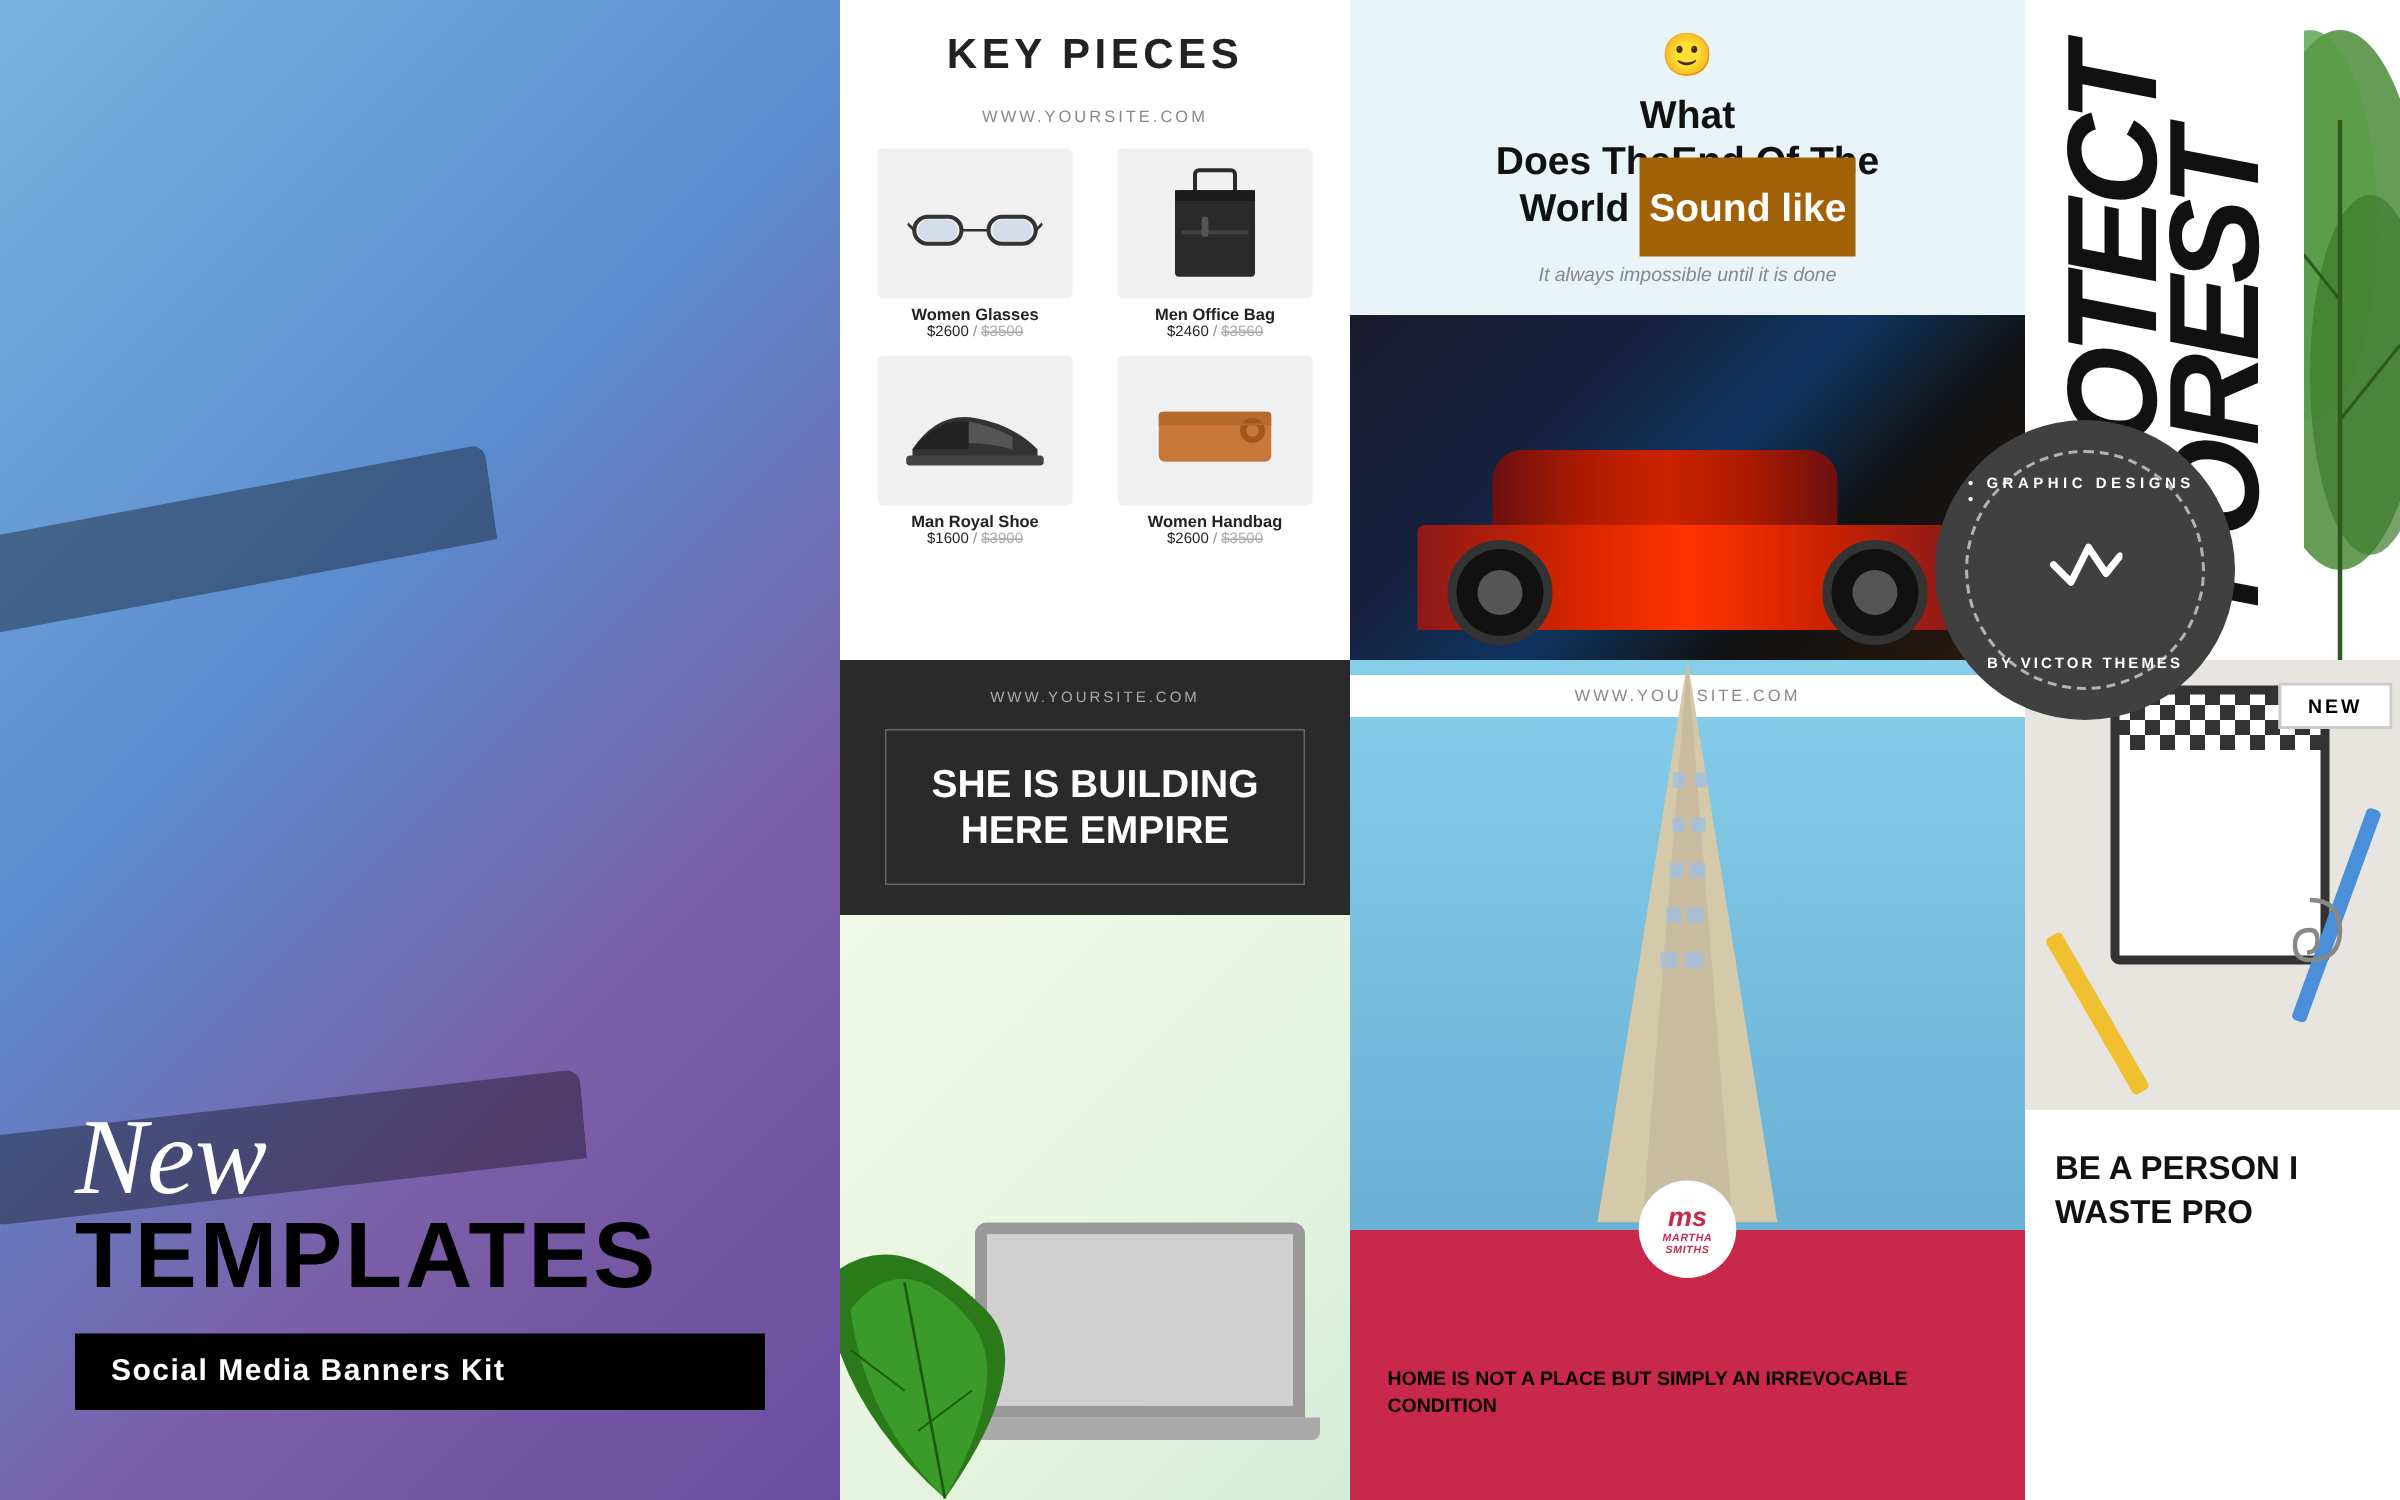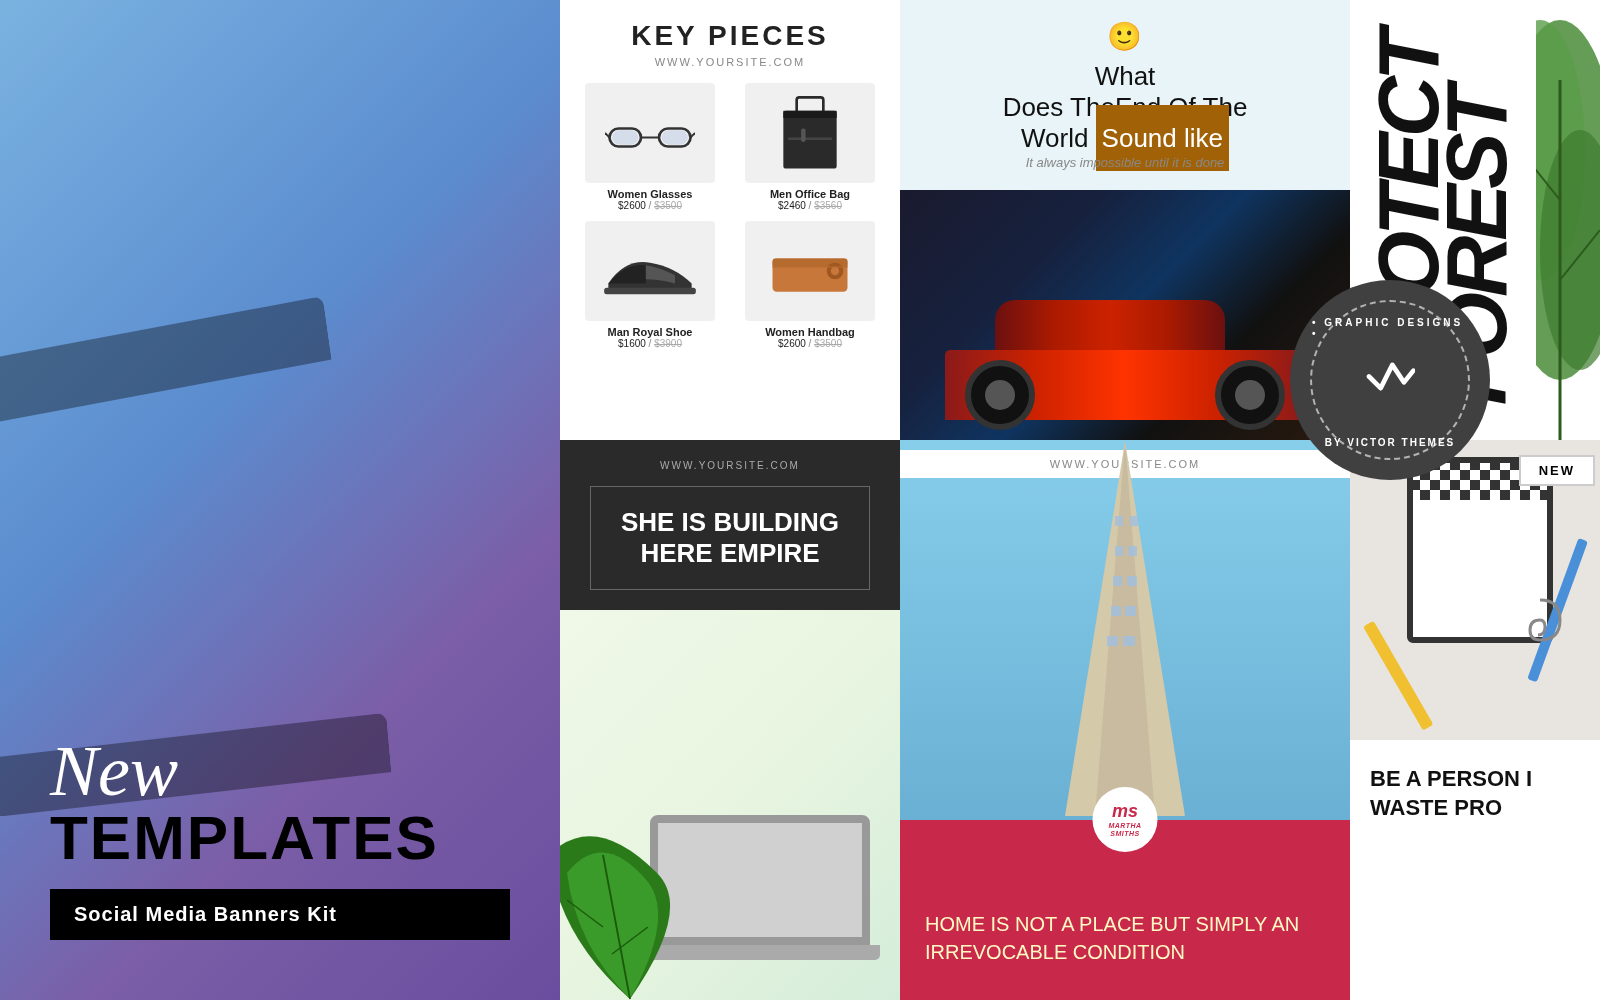--- a/index.html
+++ b/index.html
@@ -114,21 +114,21 @@
       color: #888;
       letter-spacing: 2px;
       margin-bottom: 5px;
     }
 
     .card-key-pieces h2 {
       font-size: 28px;
       font-weight: 900;
       letter-spacing: 3px;
       color: #222;
-      margin-bottom: 4px;
+      margin-bottom: 20px;
     }
 
     .products-grid {
       display: grid;
       grid-template-columns: 1fr 1fr;
       gap: 10px;
       width: 100%;
       margin-top: 10px;
     }
 
@@ -188,24 +188,24 @@
     }
 
     .card-quote-car .emoji {
       font-size: 28px;
       margin-bottom: 8px;
       display: block;
     }
 
     .card-quote-car h3 {
       font-size: 26px;
-      font-weight: 400;
+      font-weight: 700;
       color: #111;
       line-height: 1.2;
-      margin-bottom: 0;
+      margin-bottom: 20px;
     }
 
     .card-quote-car .highlight {
       background: #a16207;
       color: white;
       padding: 18px 6px;
     }
 
     .card-quote-car .subtext {
       font-size: 13px;
@@ -459,23 +459,23 @@
     }
 
     .home-bottom {
       background: #c8284a;
       padding: 20px 25px;
       min-height: 180px;
       position: relative;
     }
 
     .home-text {
-      font-size: 20px;
-      font-weight: 400;
-      color: #fef9c3;
+      font-size: 13px;
+      font-weight: 700;
+      color: #000000;
       text-transform: uppercase;
       line-height: 1.4;
       margin-top: 40px;
     }
 
     .waste-pro-text {
       font-size: 22px;
       font-weight: 900;
       color: #111;
       line-height: 1.3;

